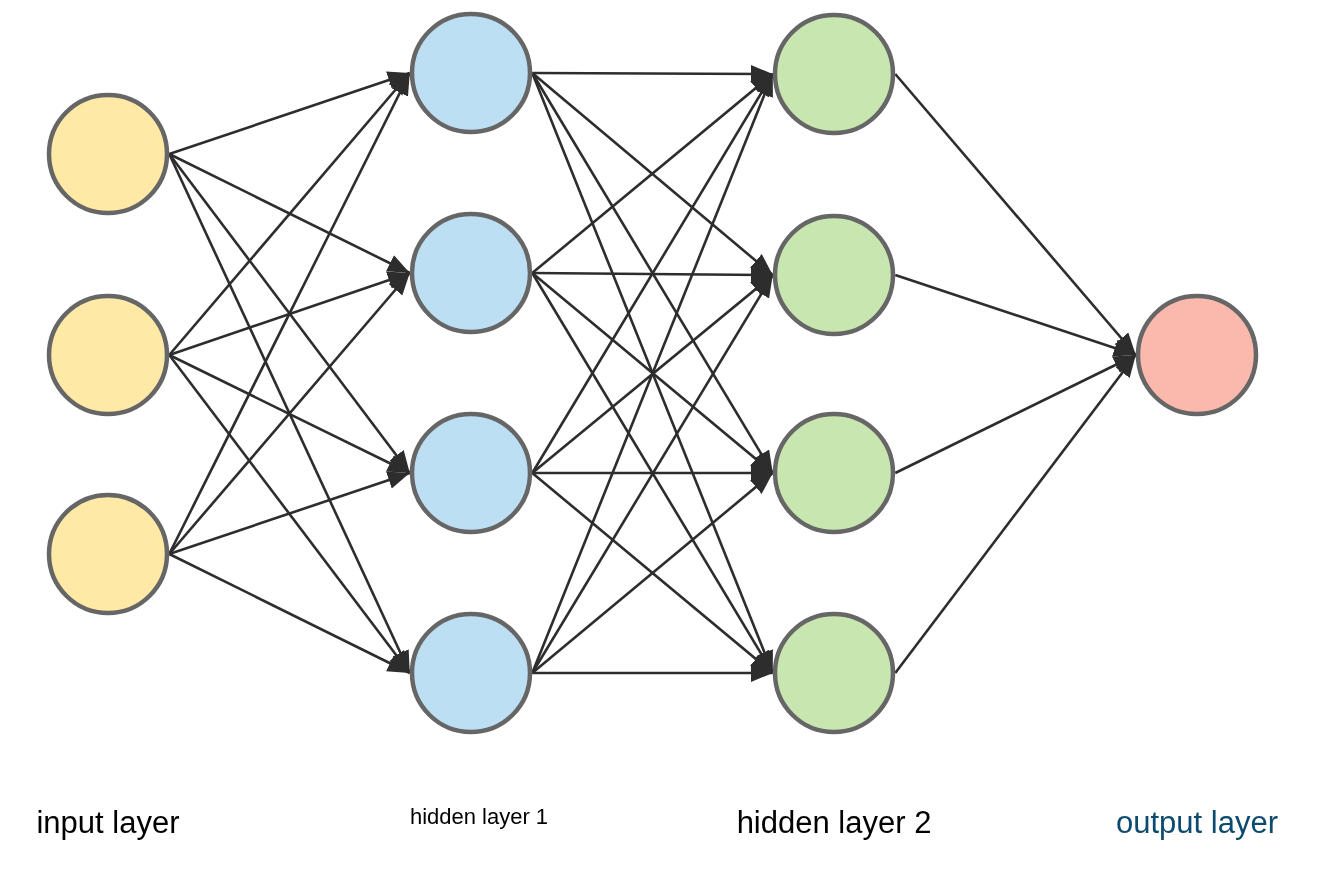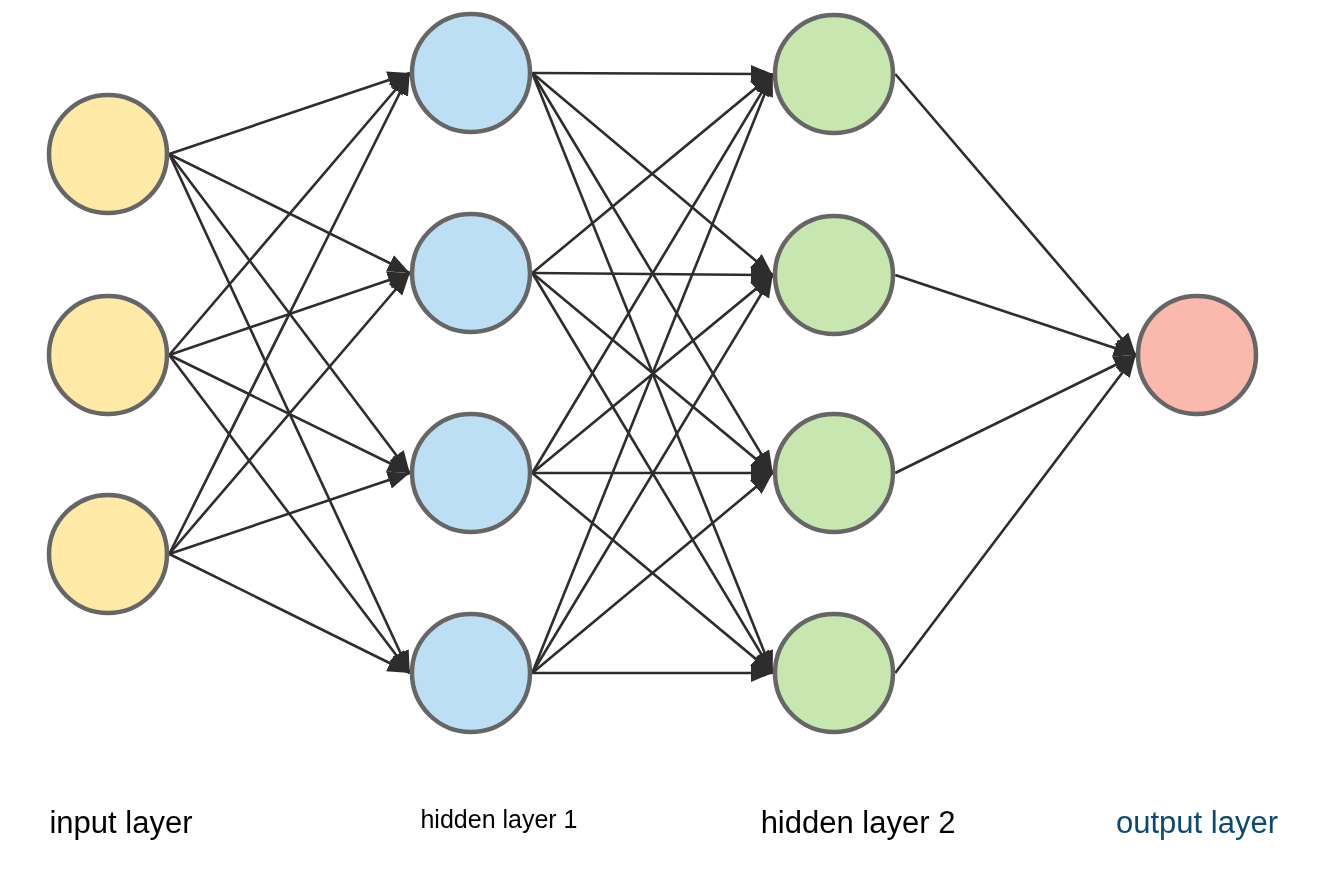--- a/index.html
+++ b/index.html
@@ -84,17 +84,17 @@
         <circle cx="471" cy="273" r="59" fill="#BDDFF4" stroke="#666666" stroke-width="4.5"></circle>
         <circle cx="471" cy="473" r="59" fill="#BDDFF4" stroke="#666666" stroke-width="4.5"></circle>
         <circle cx="471" cy="673" r="59" fill="#BDDFF4" stroke="#666666" stroke-width="4.5"></circle>
         <circle cx="834" cy="74" r="59" fill="#C8E6B0" stroke="#666666" stroke-width="4.5"></circle>
         <circle cx="834" cy="275" r="59" fill="#C8E6B0" stroke="#666666" stroke-width="4.5"></circle>
         <circle cx="834" cy="473" r="59" fill="#C8E6B0" stroke="#666666" stroke-width="4.5"></circle>
         <circle cx="834" cy="673" r="59" fill="#C8E6B0" stroke="#666666" stroke-width="4.5"></circle>
         <circle cx="1197" cy="355" r="59" fill="#FBB9AD" stroke="#666666" stroke-width="4.5"></circle>
       </g>
     </svg>
-  <div class="layer-label" style="left: 108px; top: 804px; font-size: 31px; color: rgb(0, 0, 0); margin-left: 13px;">input layer</div>
-  <div class="layer-label" style="left: 499px; top: 804px; font-size: 25px; color: rgb(0, 0, 0); text-align: center;">hidden layer 1</div>
-  <div class="layer-label" style="left: 858px; top: 804px; font-size: 31px; color: rgb(0, 0, 0);">hidden layer 2</div>
+  <div class="layer-label" style="left: 108px; top: 804px; font-size: 31px; color: rgb(0, 0, 0);">input layer</div>
+  <div class="layer-label" style="left: 479px; top: 804px; font-size: 22px; color: rgb(0, 0, 0); text-align: center;">hidden layer 1</div>
+  <div class="layer-label" style="left: 834px; top: 804px; font-size: 31px; color: rgb(0, 0, 0);">hidden layer 2</div>
   <div class="layer-label" style="left: 1197px; top: 804px; font-size: 31px; color: #0c4a6e;">output layer</div>
 </div>
 
 </body></html>

